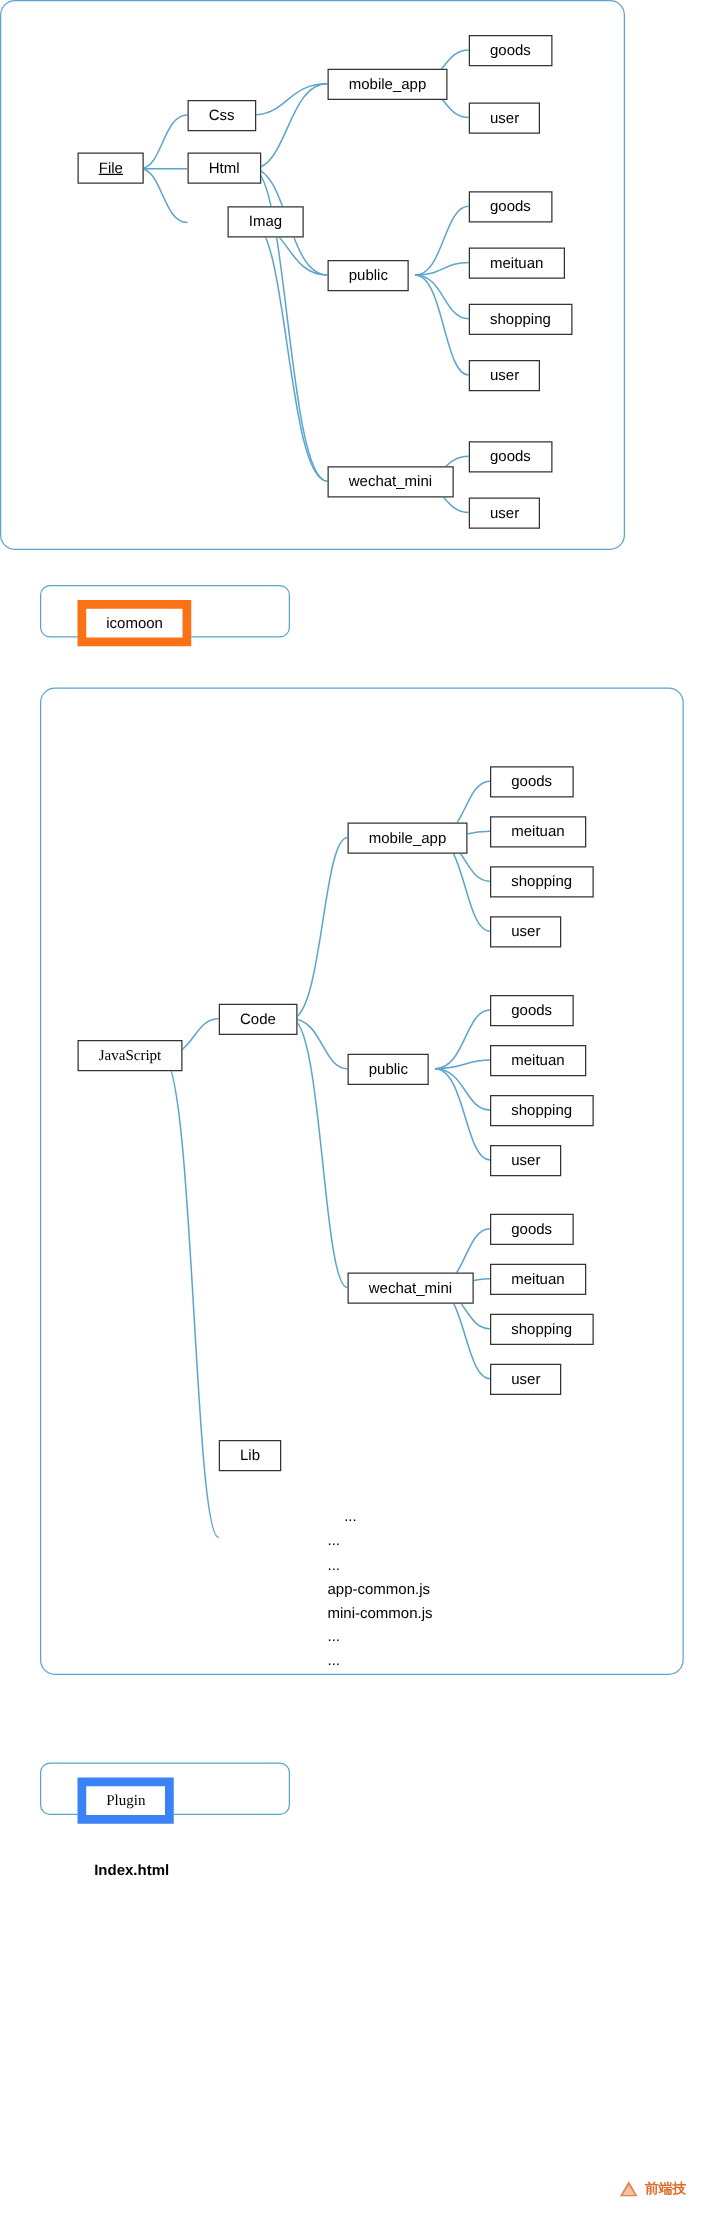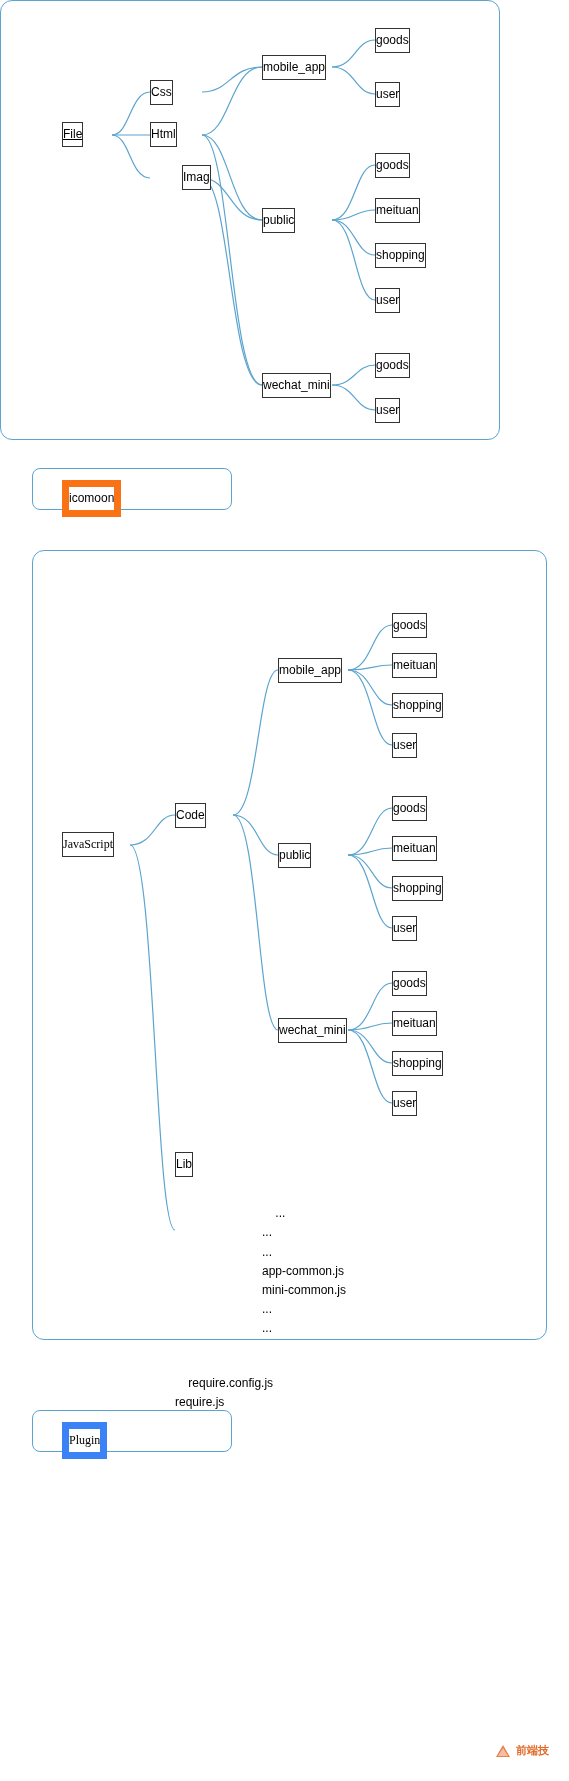--- a/index.html
+++ b/index.html
@@ -16,21 +16,21 @@
     .diagram-container {
       position: relative;
       width: 569px;
       min-height: 1781px;
     }
 
     .node {
       position: absolute;
       border: 1px solid #333;
       background: #fff;
-      padding: 3px 0;
+      padding: 3px 16px;
       white-space: nowrap;
       font-size: 12px;
       line-height: 1.4;
     }
 
     .node-text {
       position: absolute;
       font-size: 12px;
       white-space: pre;
       line-height: 1.6;
@@ -249,30 +249,29 @@
   <div class="node-text" style="left:262px; top:1185px;">
     <span>...
 ...
 ...
 app-common.js
 mini-common.js
 ...
 ...</span>
   </div>
 
-  <div class="node-text" style="left:175px; top:1355px;">
-    <span>require.config.js
-require.js</span>
-  </div>
 
   <div style="position:absolute; left:32px; top:1410px; width:200px; height:42px; border:1.5px solid #5ba4cf; border-radius:8px;"></div>
   <div class="node" style="left:62px; top:1422px; border:7px solid #3b82f6;font-family:Liberation Serif, serif;">
     <span>Plugin</span>
   </div>
 
+  <div class="node-text" style="left:62px; top:1468px; font-weight:bold;">
+    <span>Index.html</span>
+  </div>
 
   <div style="position:absolute; right:20px; bottom:20px; font-size:11px; color:#e06b2a; font-weight:bold; display:flex; gap:4px;">
     <svg width="18" height="18" viewBox="0 0 18 18" style="display:inline-block;">
       <polygon points="9,2 16,14 2,14" fill="#e06b2a" opacity="0.85"></polygon>
       <polygon points="9,5 14,13 4,13" fill="#fff" opacity="0.5"></polygon>
     </svg>
     <span>前端技</span>
   </div>
 
 </div>

